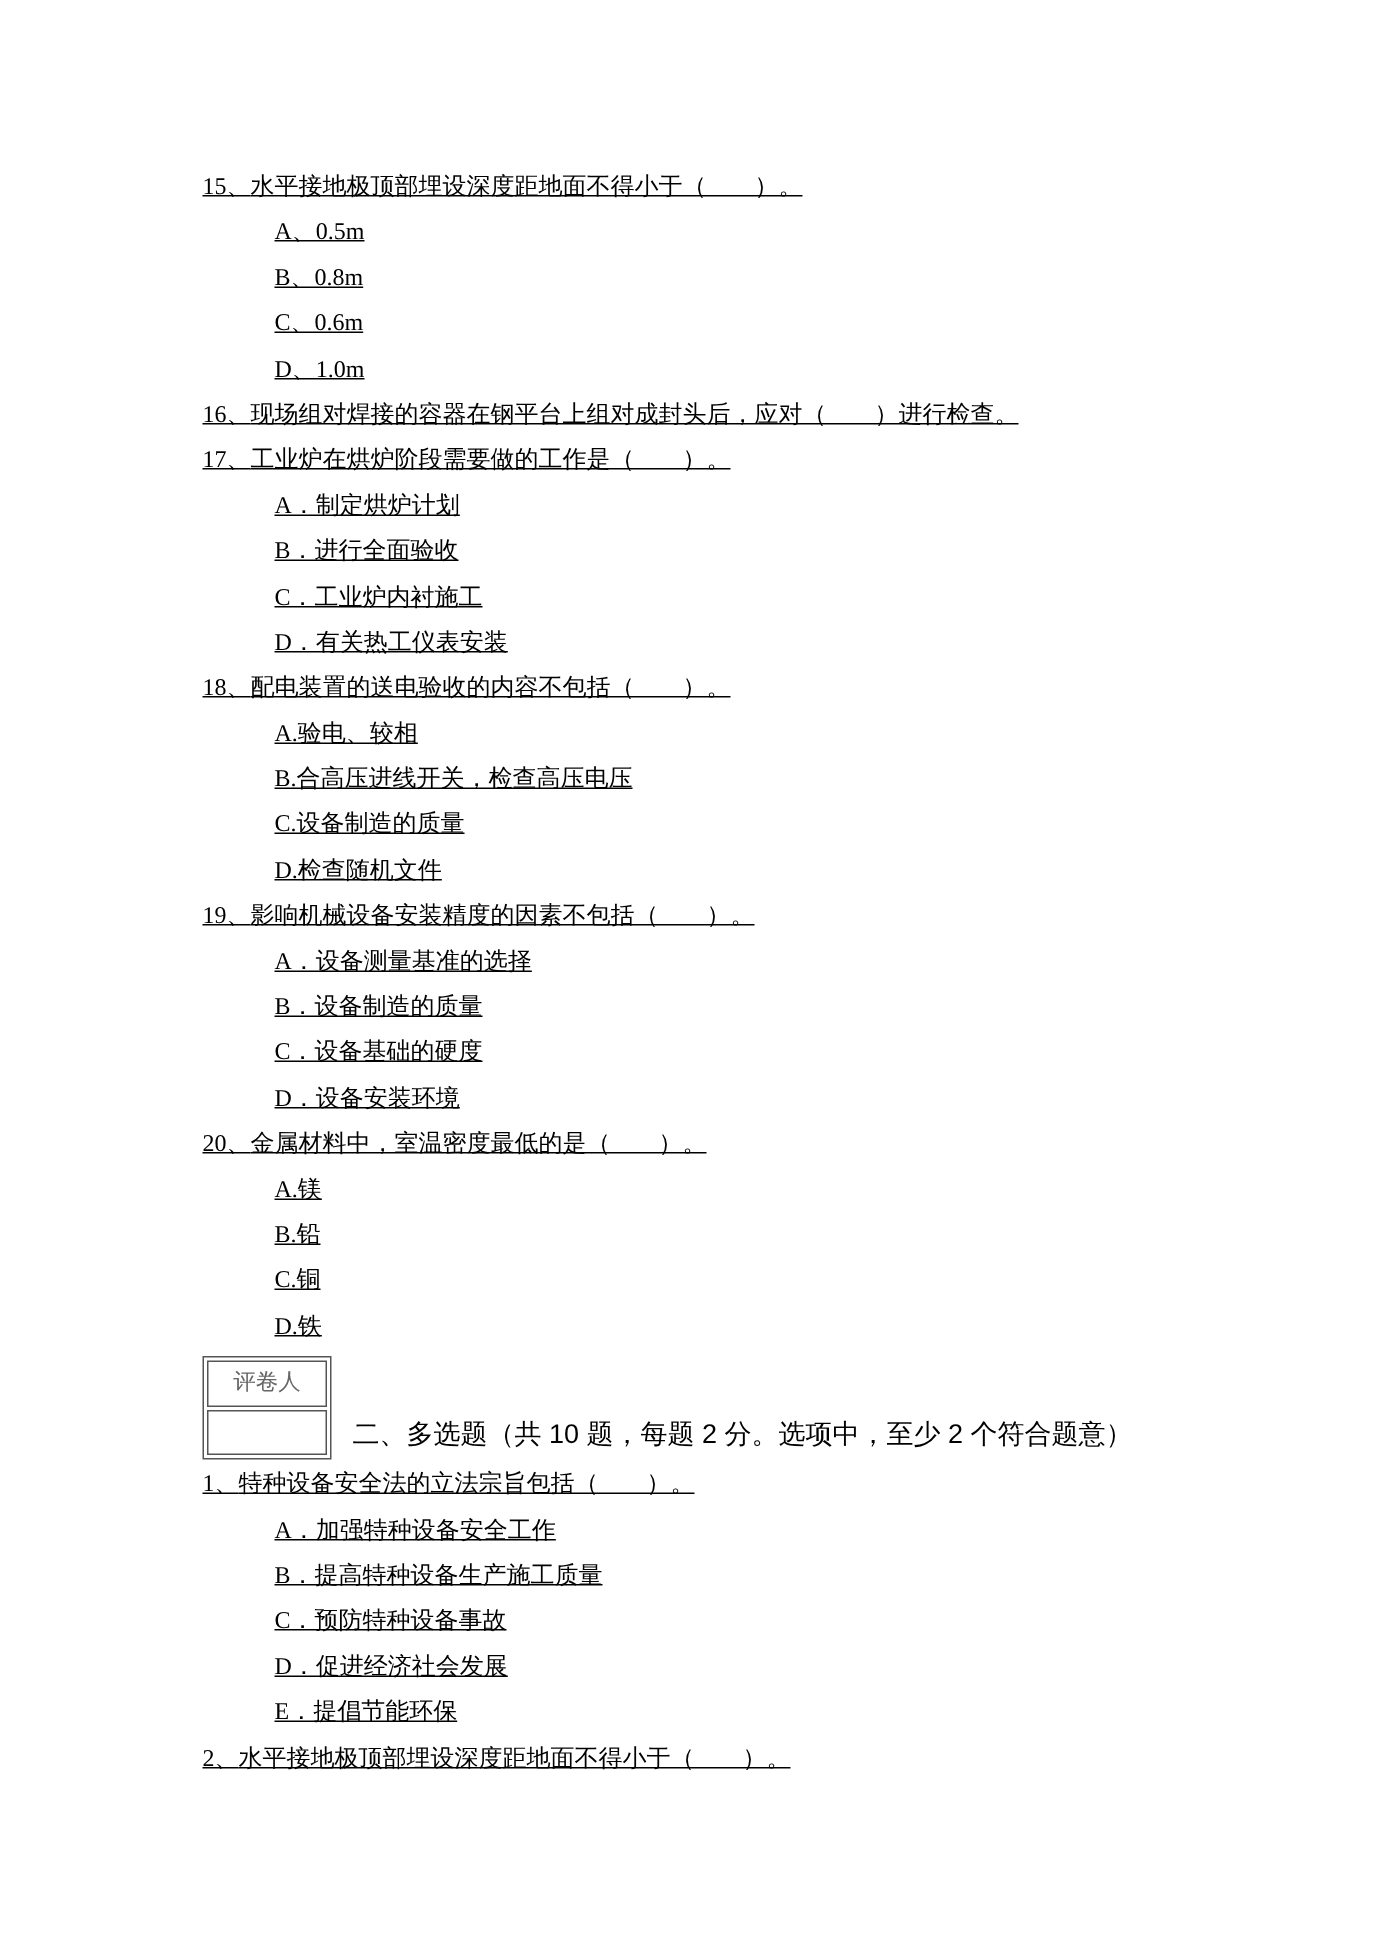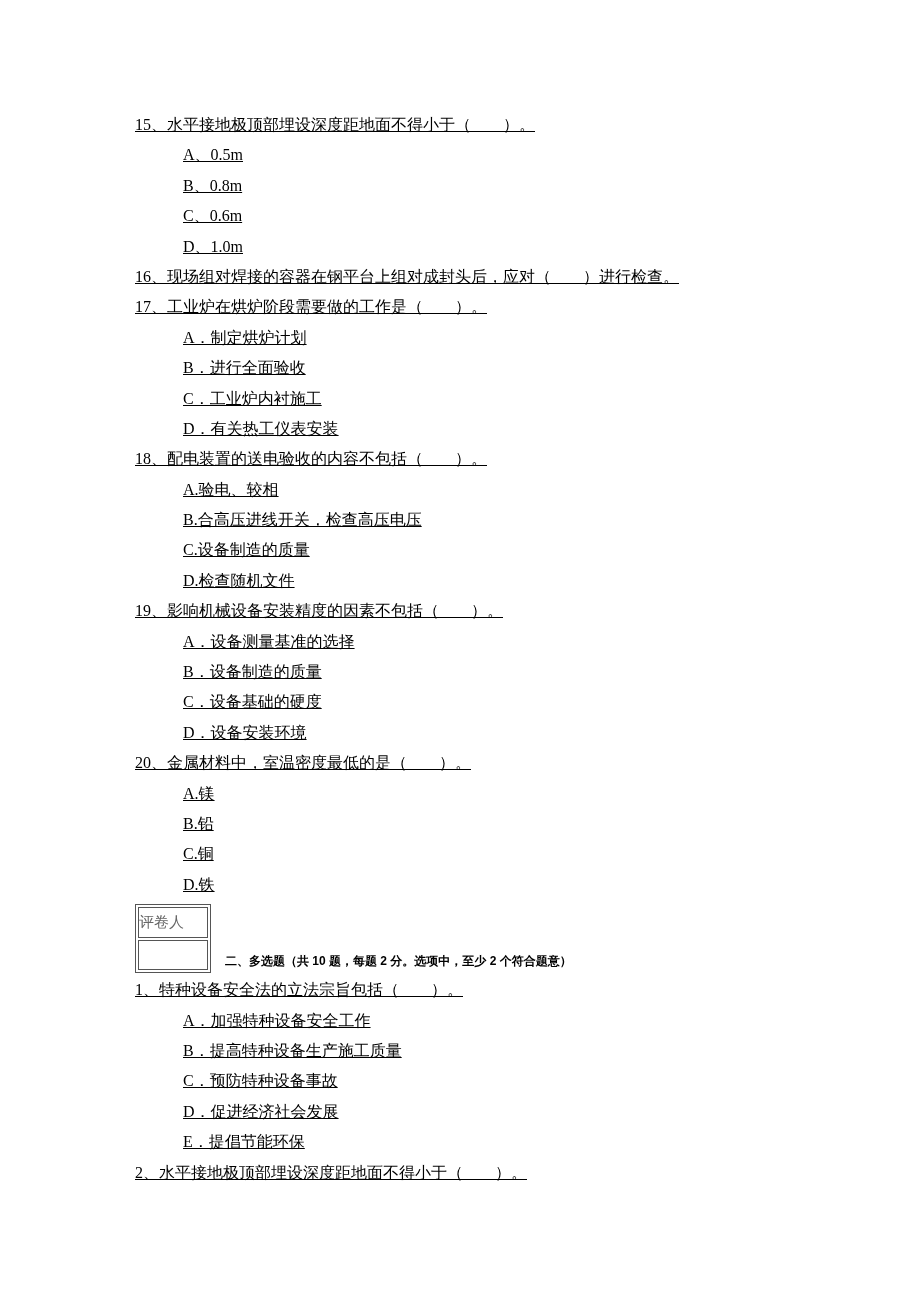--- a/index.html
+++ b/index.html
@@ -30,36 +30,36 @@
     }
     .grader-box {
       border: 1px solid #555;
       display: inline-block;
       vertical-align: top;
       margin-top: 4px;
       margin-bottom: 2px;
     }
     .grader-box td {
       border: 1px solid #555;
-      width: 70px;
+      width: 80px;
       height: 24px;
-      text-align: left;
+      text-align: center;
       font-size: 15px;
       color: #666;
       font-family: "KaiTi", "楷体", serif;
     }
     .section-row {
       display: flex;
       align-items: flex-end;
       gap: 14px;
     }
     .section-title {
-      font-size: 12px;
+      font-size: 18px;
       font-family: "SimHei", "黑体", sans-serif;
-      font-weight: bold;
+      font-weight: normal;
       margin-top: 6px;
       margin-bottom: 2px;
     }
   </style>
 </head>
 <body>
 
 <div>
 
   <div class="question">

